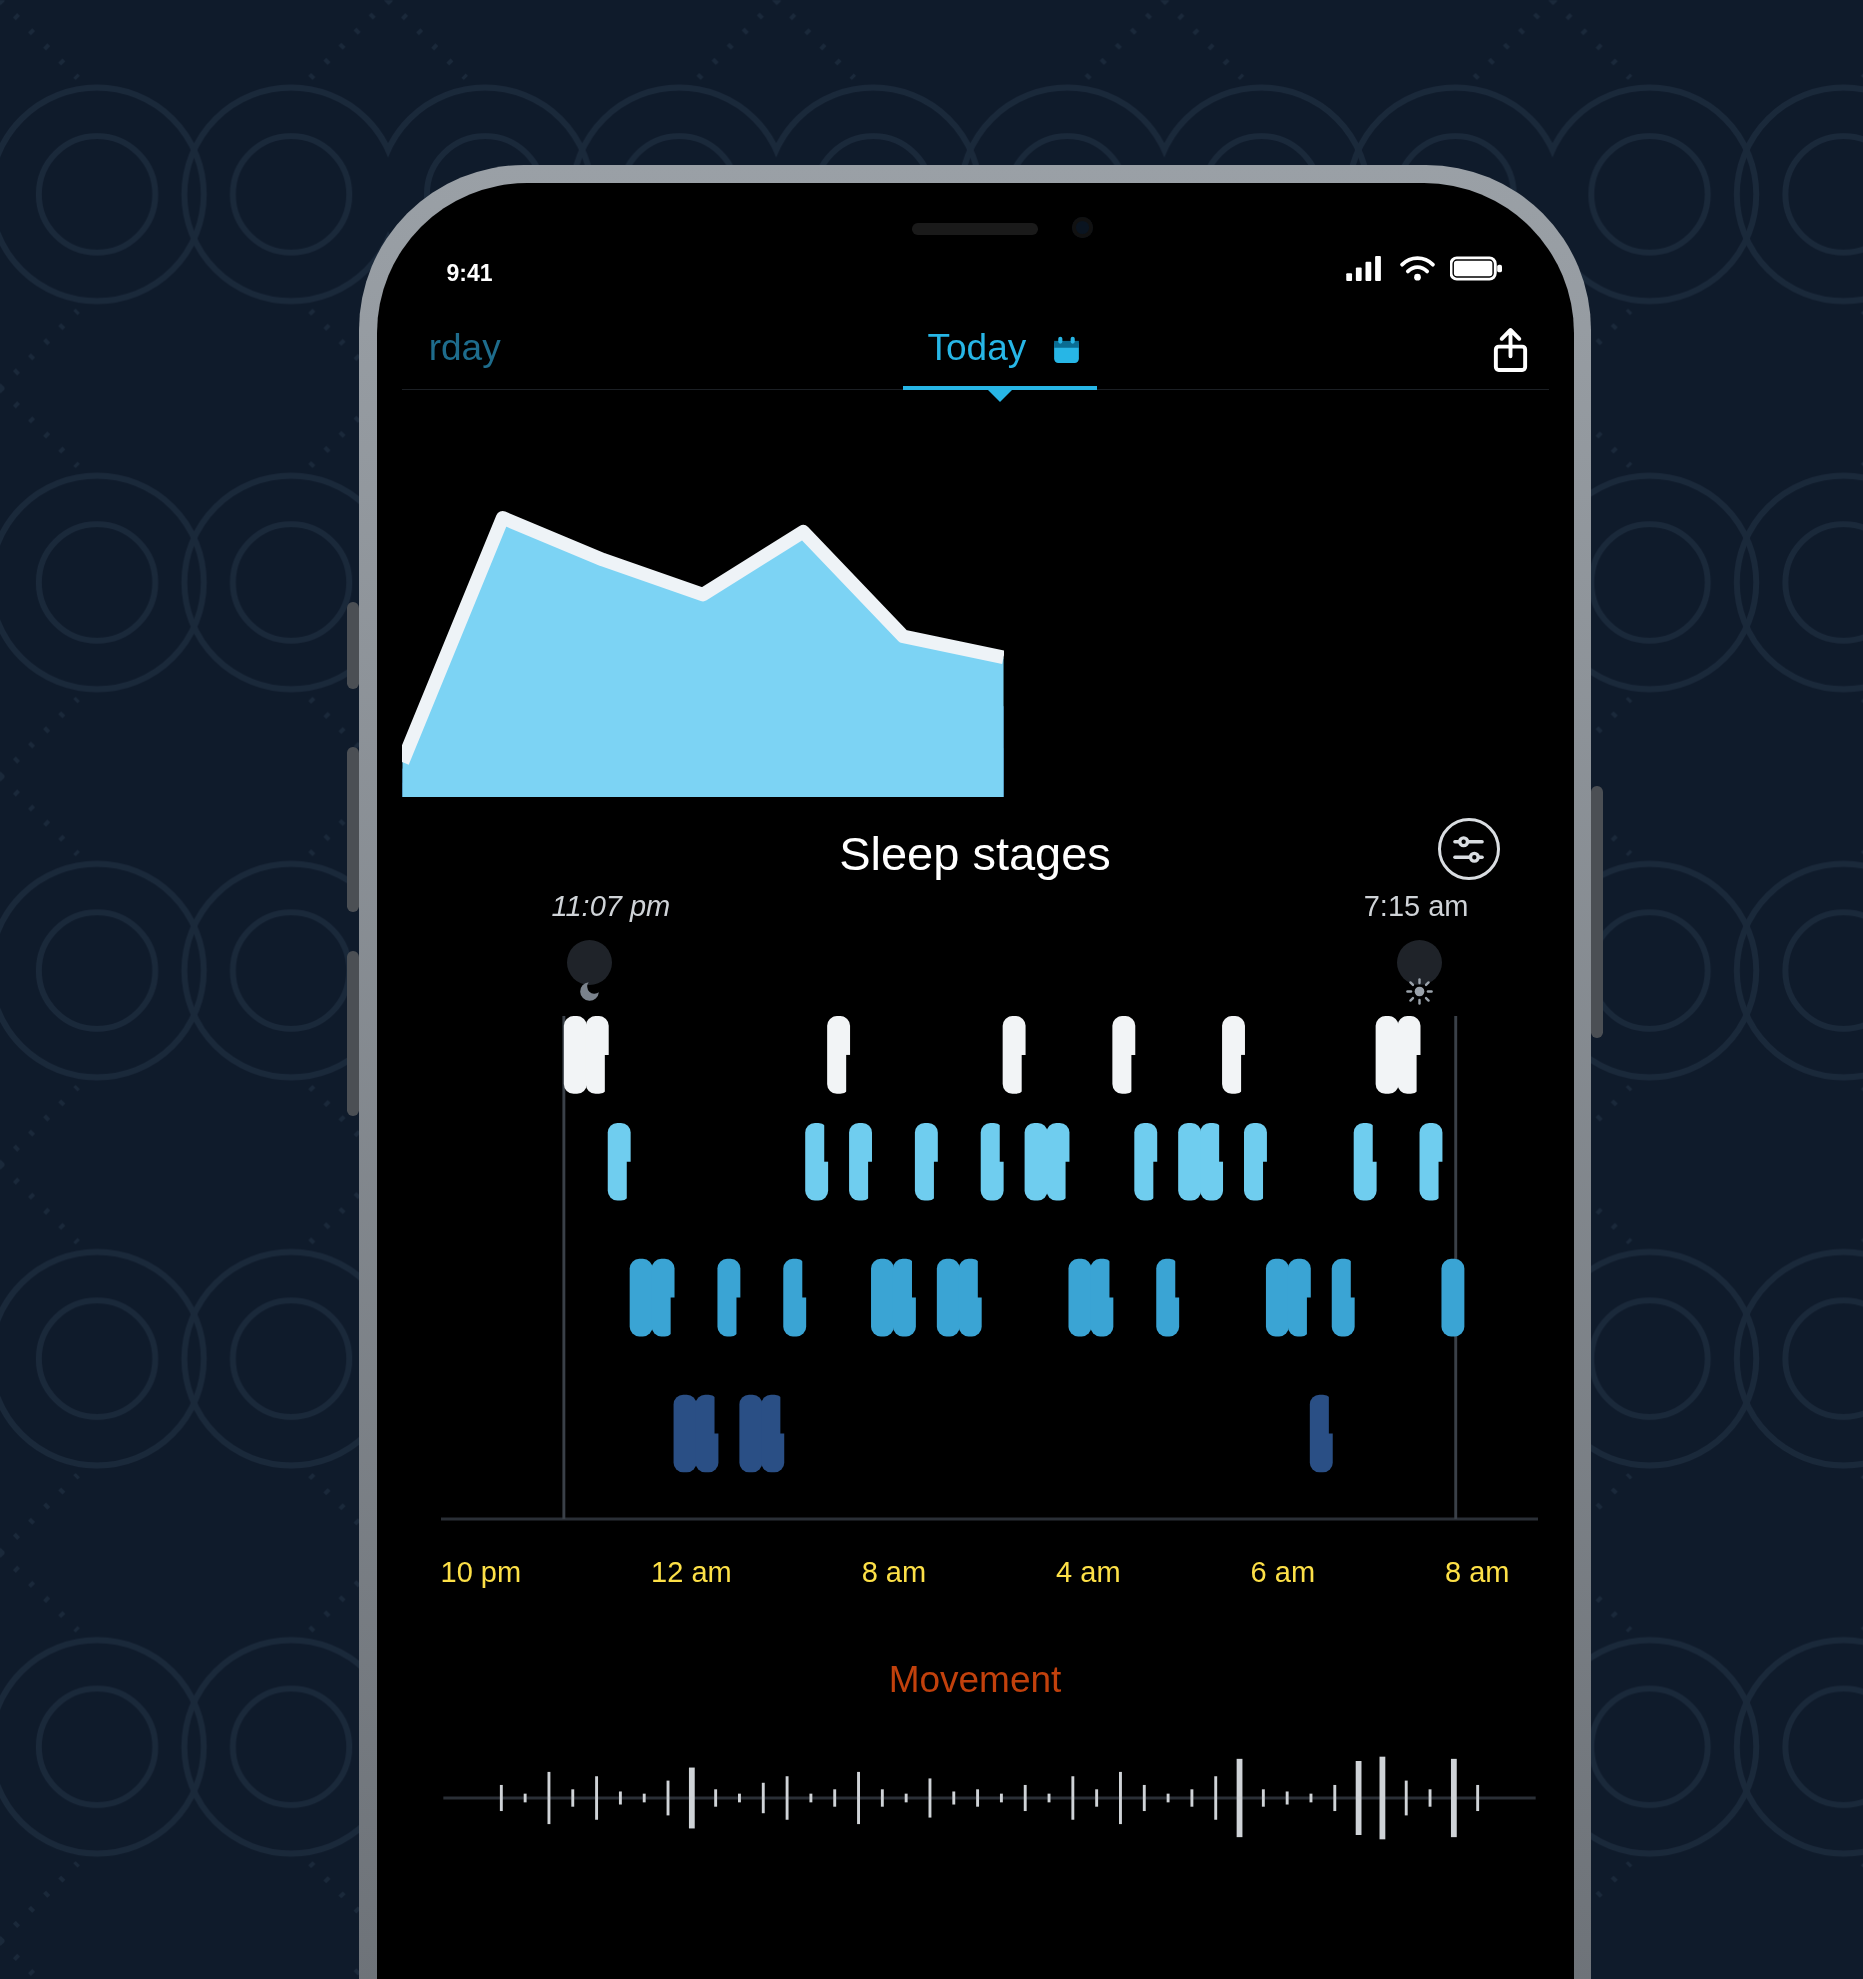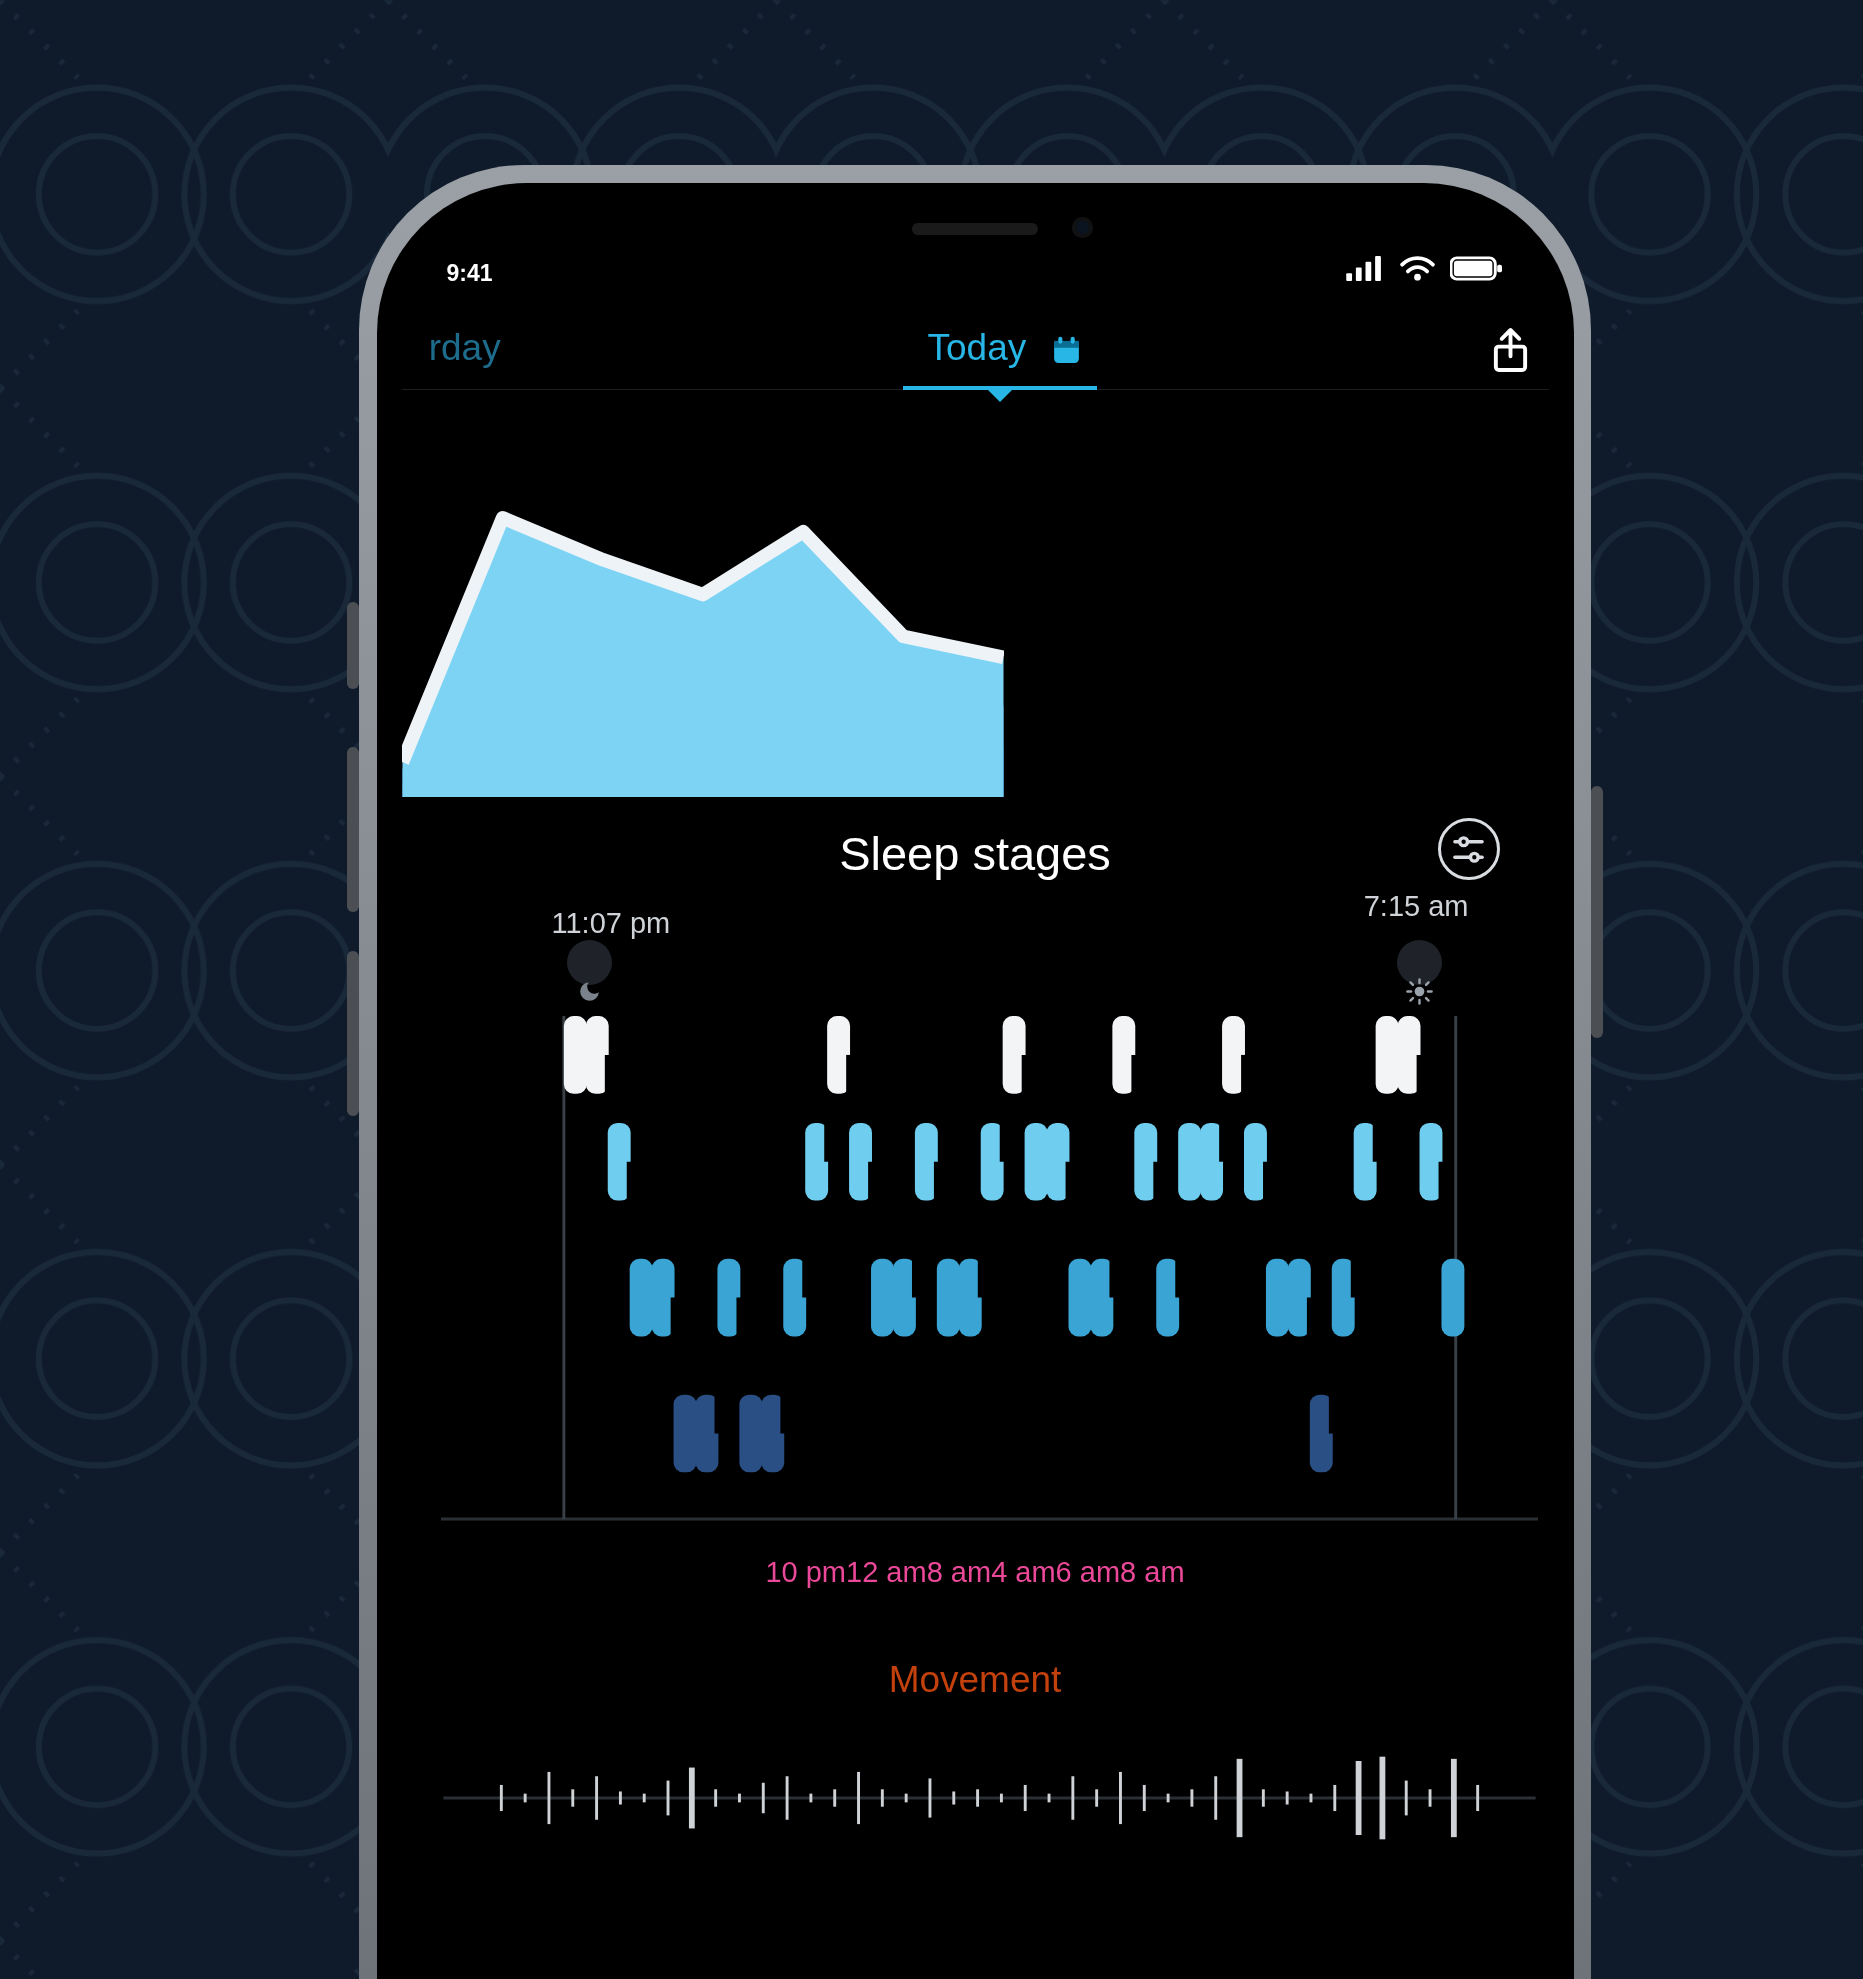--- a/index.html
+++ b/index.html
@@ -103,33 +103,33 @@
   .section-head h2 { color:#fff; font-size:47px; font-weight:500; }
   .settings-btn {
     position:absolute; right:49px; top:21.3px;
     width:62px;height:62px;border:3.9px solid #d9dde1;border-radius:50%;
     display:flex;align-items:center;justify-content:center;
   }
 
   
   .hypno { position:relative; padding: 68px 39px 0; }
   .hypno .time-label { position:absolute; color:#cfd3d7; font-size:29px; font-weight:500; }
-  .hypno .tl-start { left: 150px; top: 17px; }
+  .hypno .tl-start { left: 150px; top: 0; font-style: italic; }
   .hypno .tl-end   { right: 80px; top: 0; }
   .marker {
     position:absolute; top:50px; width:45px;height:45px;border-radius:50%;
     background:#1f2329; display:flex;align-items:center;justify-content:center;
   }
   .marker.moon { left: 165px; }
   .marker.sun  { right: 107px; }
   .hypno svg { display:block; margin-top: 58px; }
 
   .xaxis {
-    display:flex; justify-content:center;
-    padding: 35px 39px 0; color:#ec4899; font-size:29px;
+    display:flex; justify-content:space-between;
+    padding: 35px 39px 0; color:#fde047; font-size:29px;
   }
 
   
   .movement { padding: 70px 39px 0; text-align:center; }
   .movement h3 { color:#c2410c; font-size:37px; font-weight:500; margin-bottom:39px; }
   .movement svg { display:block; }
 
 </style>
 </head>
 <body>

